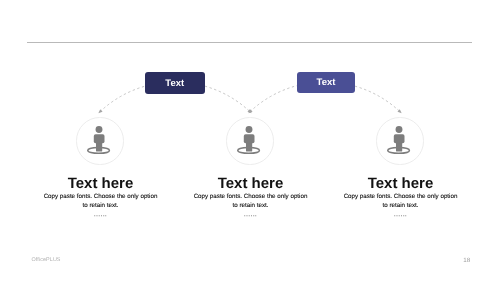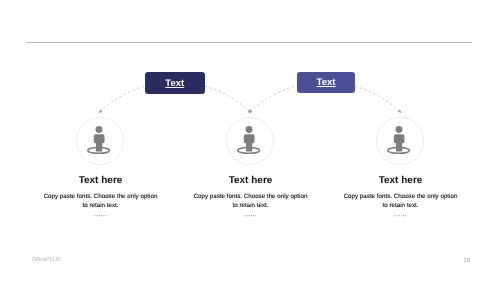--- a/index.html
+++ b/index.html
@@ -17,32 +17,32 @@
     position:absolute; left:26.8px; top:41.9px; width:445.4px; height:1.1px;
   }
 
   svg.arcs { position:absolute; left:0; top:0; width:500px; height:281px; }
 
   .btn {
     position:absolute; width:59.5px; height:21.5px; border-radius:3px;
     transform:translateZ(0); will-change:transform;
     display:flex; align-items:center; justify-content:center;
     padding-top:1px; box-sizing:border-box;
-    color:#ffffff; font-size:9.5px; font-weight:bold; letter-spacing:0.05px;text-decoration:underline;
+    color:#ffffff; font-size:9.5px; font-weight:bold; letter-spacing:0.05px;
   }
 
   .col { position:absolute; width:180px; text-align:center; }
   .circle-wrap { position:absolute; left:65.8px; top:-0.7px; width:47.3px; height:47.3px; }
   .circle {
     position:absolute; left:0; top:0; width:47.3px; height:47.3px; border-radius:50%;
     border:1px solid transparent; box-sizing:border-box;
   }
   .person { position:absolute; left:0; top:0; width:47.3px; height:47.3px; overflow:visible; }
 
-  .heading { position:absolute; top:56.9px; width:100%; font-size:10px; font-weight:bold; color:#121212; }
+  .heading { position:absolute; top:56.9px; width:100%; font-size:15px; font-weight:bold; color:#121212; }
   .body { position:absolute; top:74px; left:0; width:100%; font-size:6.22px; color:#0d0d0d; line-height:9.2px; white-space:pre-line; -webkit-text-stroke:0.1px #0d0d0d; }
   .dots { position:absolute; top:95px; width:100%; font-size:7px; font-weight:bold; color:#8f8f8f; letter-spacing:-0.13px; text-indent:-0.1px; }
 
   .footer-logo { position:absolute; left:31.5px; top:256.8px; font-size:5.4px; color:#b0b0b0; letter-spacing:0.1px; }
   .pagenum { position:absolute; left:463.2px; top:256.9px; font-size:6.2px; color:#9e9e9e; }
 </style>
 </head>
 <body>
 
 <div class="slide">

